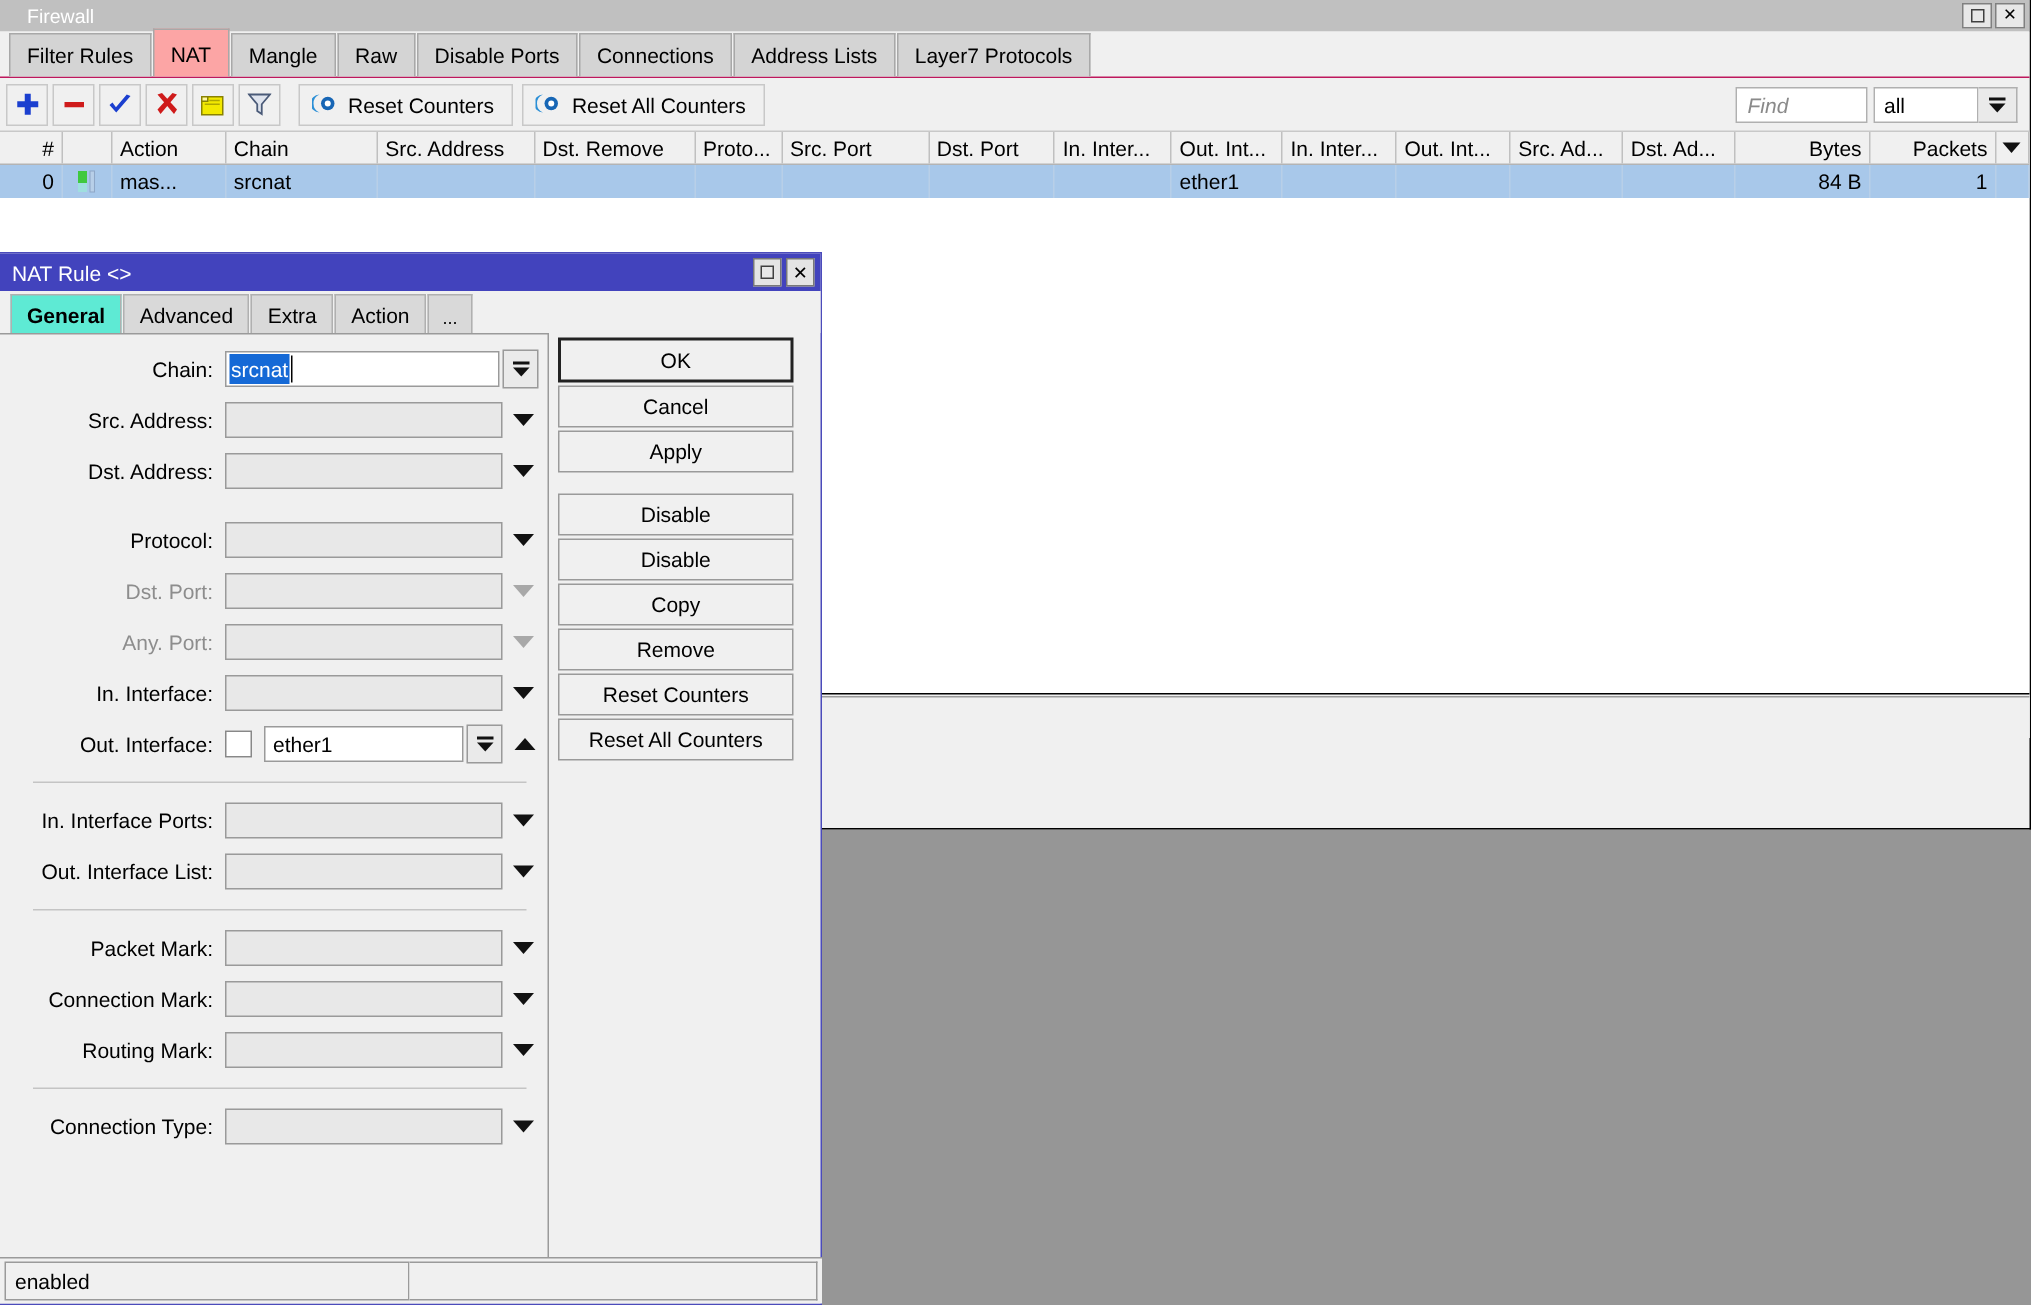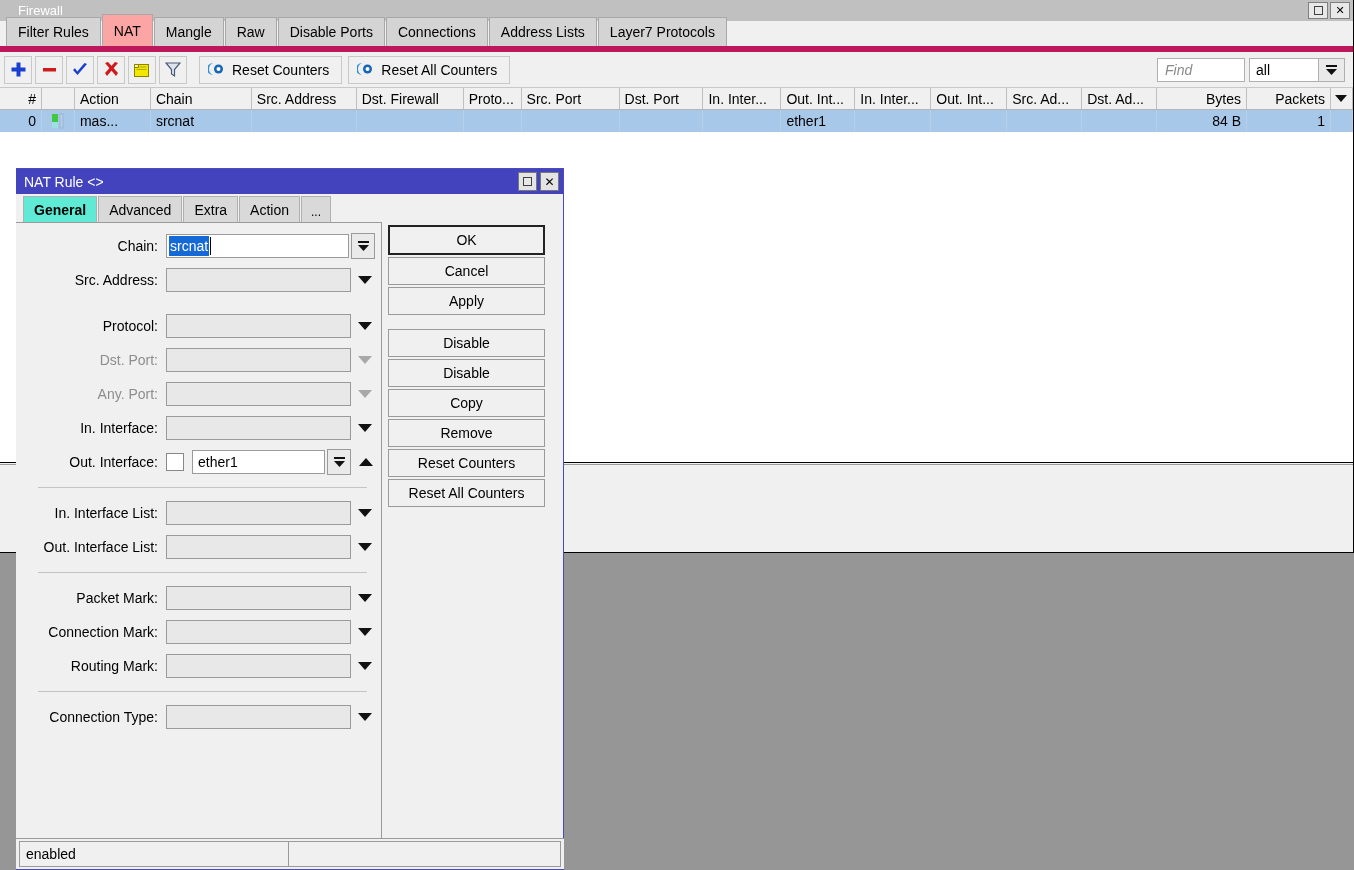--- a/index.html
+++ b/index.html
@@ -46,21 +46,21 @@
     background: #e8e8e8;
   }
 
   
   .tabstrip {
     height: 31px;
     background: #f0f0f0;
     display: flex;
     align-items: flex-end;
     padding-left: 6px;
-    border-bottom: 6px solid #be185d;
+    border-bottom: 1px solid #be185d;
   }
   .tab {
     height: 29px;
     padding: 0 11px;
     display: flex; align-items: center;
     background: #d4d4d4;
     border: 1px solid #a8a8a8;
     border-bottom: none;
     margin-right: 1px;
     font-size: 14px;
@@ -183,21 +183,21 @@
   .arrow-up {
     width: 0; height: 0;
     border-left: 7px solid transparent;
     border-right: 7px solid transparent;
     border-bottom: 8px solid #111;
   }
 
   
   #nat-dialog {
     position: absolute;
-    left: 16px; top: 168px;
+    left: 0; top: 168px;
     width: 548px; height: 702px;
     background: #f0f0f0;
     border: 1px solid #4b4bbb;
     border-left: none;
   }
   .dlg-title {
     height: 25px;
     background: #4243bd;
     color: #fff;
     display: flex; align-items: center;
@@ -445,21 +445,21 @@
     </div>
   </div>
 
   <div class="table-wrap">
     <div class="thead">
       <div class="th num" style="width:42px">#</div>
       <div class="th" style="width:33px"></div>
       <div class="th" style="width:76px">Action</div>
       <div class="th" style="width:101px">Chain</div>
       <div class="th" style="width:105px">Src. Address</div>
-      <div class="th" style="width:107px">Dst. Firewall</div>
+      <div class="th" style="width:107px">Dst. Remove</div>
       <div class="th" style="width:58px">Proto...</div>
       <div class="th" style="width:98px">Src. Port</div>
       <div class="th" style="width:84px">Dst. Port</div>
       <div class="th" style="width:78px">In. Inter...</div>
       <div class="th" style="width:74px">Out. Int...</div>
       <div class="th" style="width:76px">In. Inter...</div>
       <div class="th" style="width:76px">Out. Int...</div>
       <div class="th" style="width:75px">Src. Ad...</div>
       <div class="th" style="width:75px">Dst. Ad...</div>
       <div class="th num" style="width:90px">Bytes</div>
@@ -541,20 +541,25 @@
             </svg>
         </span>
       </div>
 
       <div class="frow">
         <span class="flabel">Src. Address:</span>
         <span class="finput"></span>
         <span class="arrow-down arrow-plain"></span>
       </div>
 
+      <div class="frow">
+        <span class="flabel">Dst. Address:</span>
+        <span class="finput"></span>
+        <span class="arrow-down arrow-plain"></span>
+      </div>
 
       <div style="height:12px"></div>
 
       <div class="frow">
         <span class="flabel">Protocol:</span>
         <span class="finput"></span>
         <span class="arrow-down arrow-plain"></span>
       </div>
 
 
@@ -585,21 +590,21 @@
               <rect x="2" y="2" width="11" height="2" fill="#111"></rect>
               <path d="M2 6 L13 6 L7.5 12 Z" fill="#111"></path>
             </svg>
         </span>
         <span class="arrow-up updown"></span>
       </div>
 
       <div class="divider"></div>
 
       <div class="frow">
-        <span class="flabel">In. Interface List:</span>
+        <span class="flabel">In. Interface Ports:</span>
         <span class="finput"></span>
         <span class="arrow-down arrow-plain"></span>
       </div>
 
       <div class="frow">
         <span class="flabel">Out. Interface List:</span>
         <span class="finput"></span>
         <span class="arrow-down arrow-plain"></span>
       </div>
 

